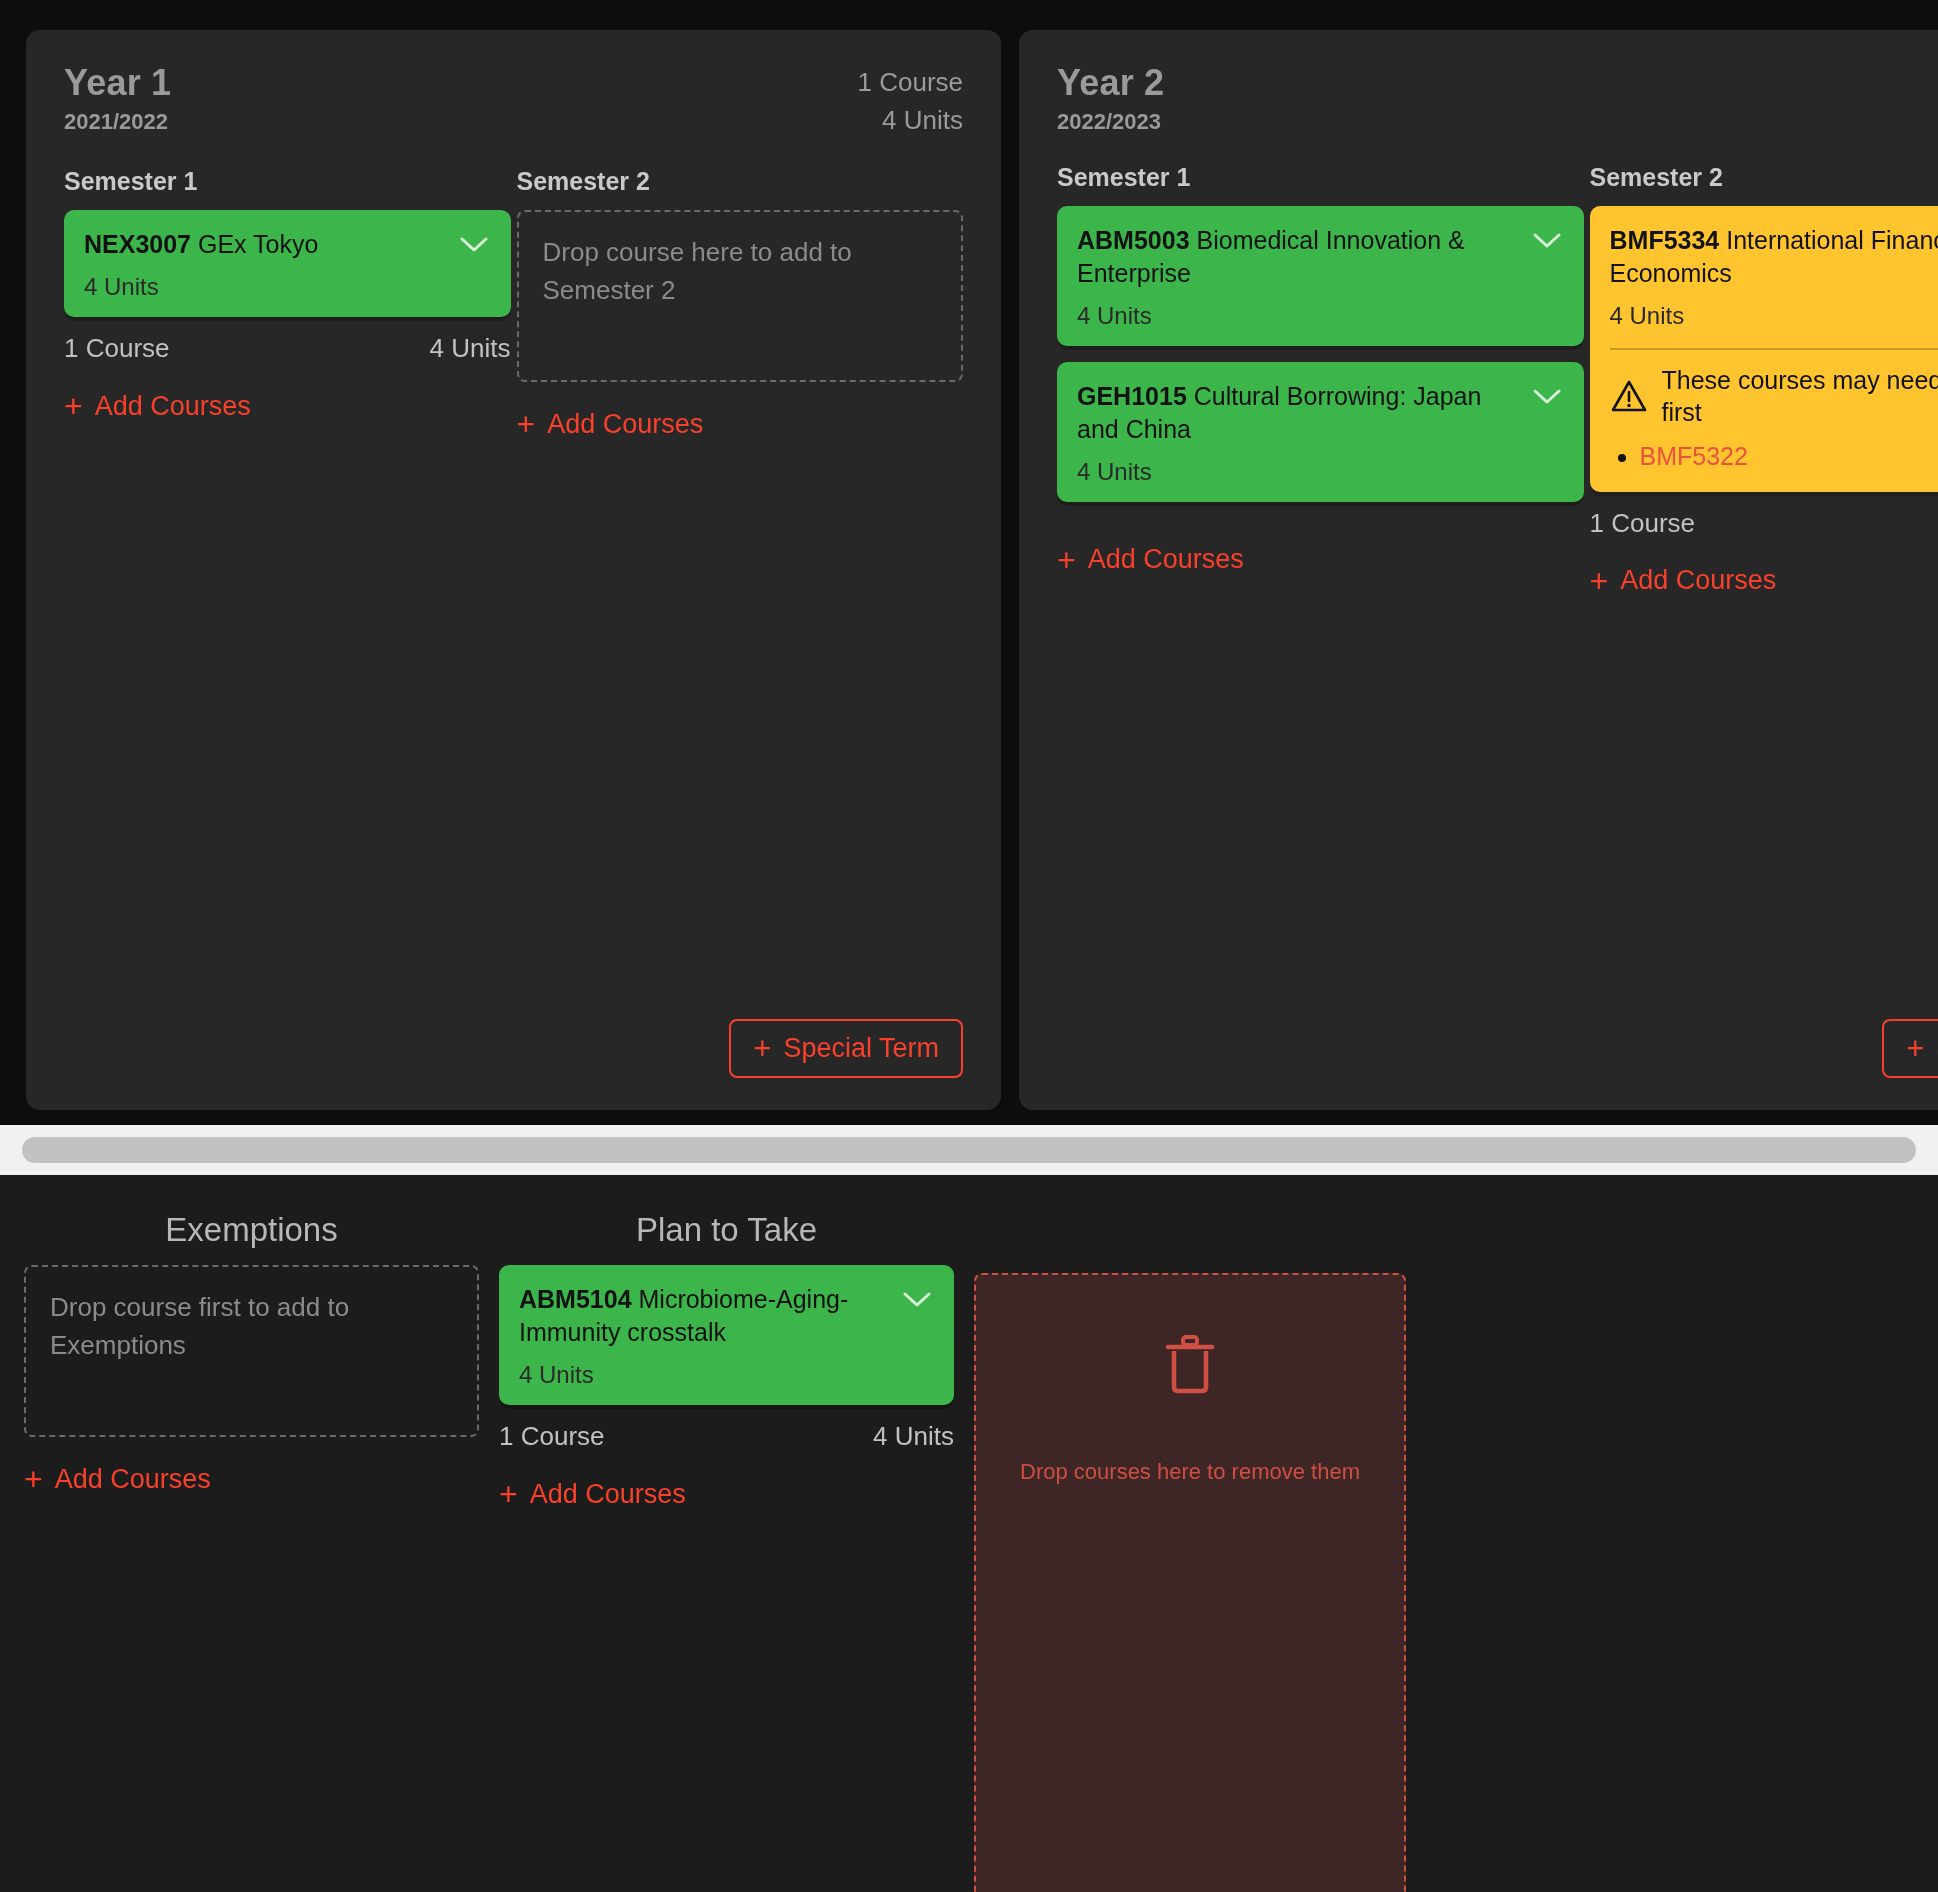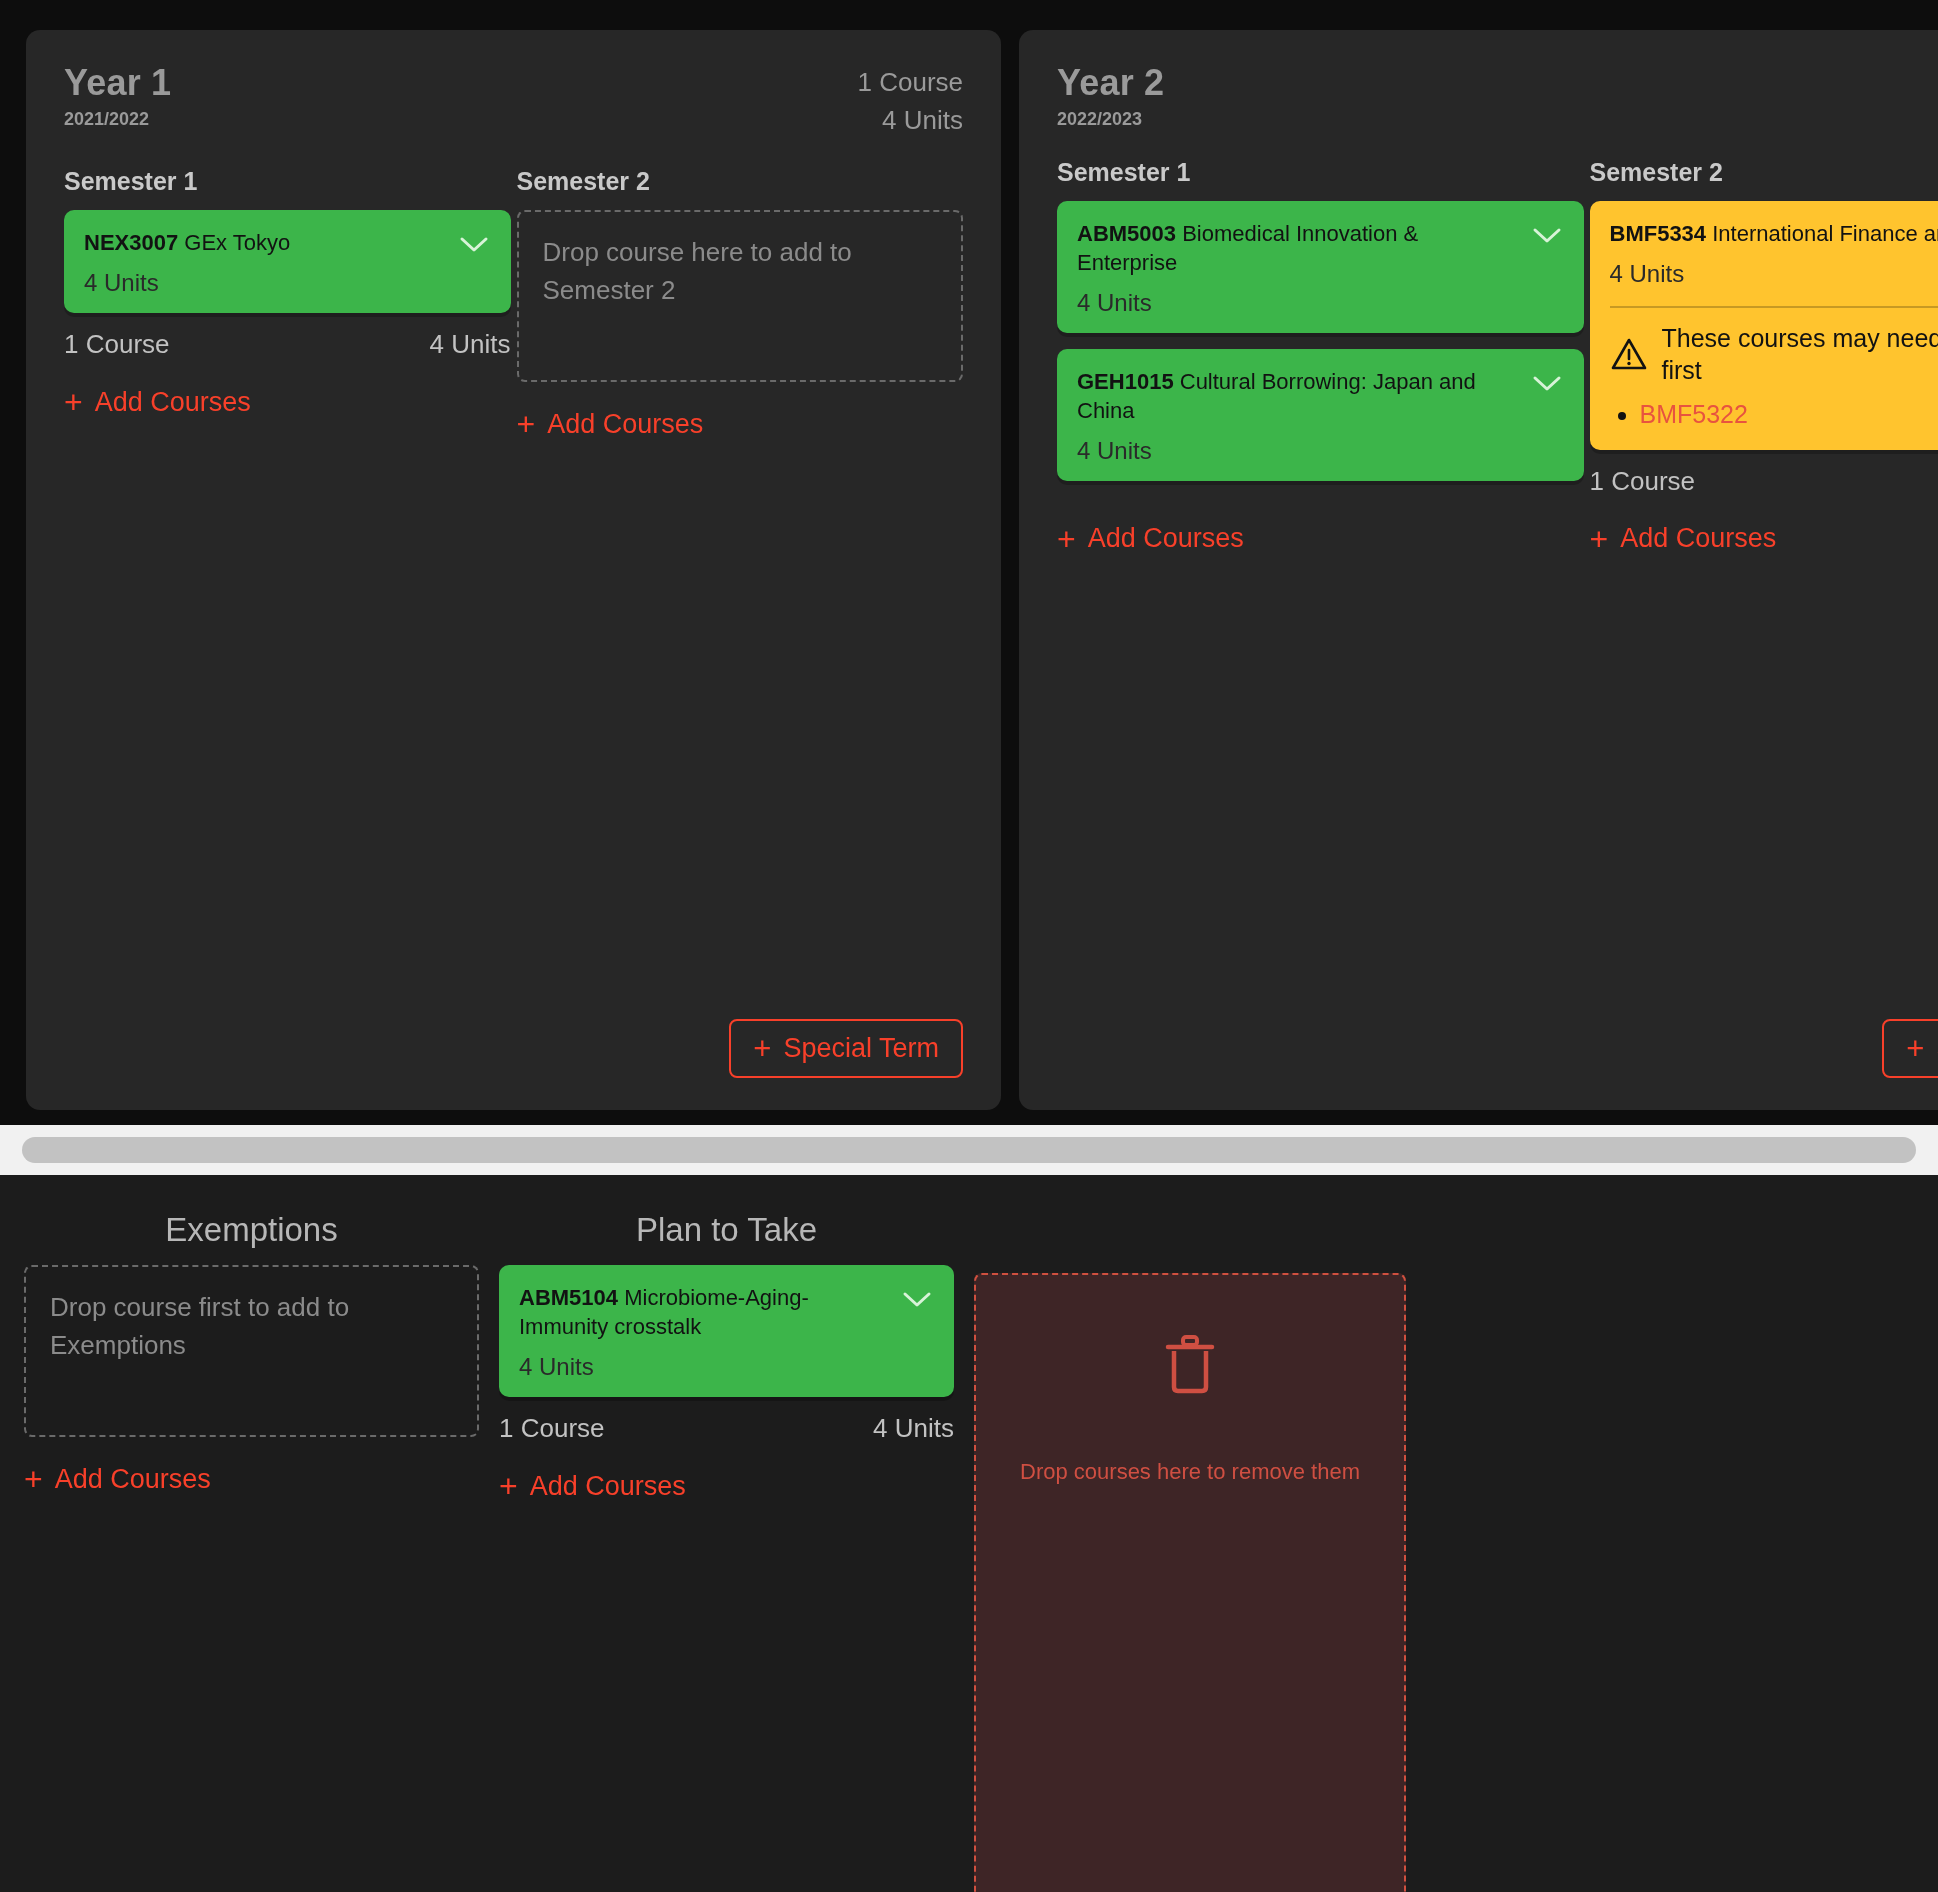--- a/index.html
+++ b/index.html
@@ -32,41 +32,41 @@
     height: 1080px;
     padding: 34px 38px 0 38px;
     position: relative;
     flex: 0 0 auto;
   }
   .year-panel.y1 { width: 975px; margin-left: 26px; }
   .year-panel.y2 { width: 1135px; }
 
   .year-head { display: flex; justify-content: space-between; align-items: flex-start; }
   .year-title { font-size: 36px; font-weight: bold; color: #9a9a9a; line-height: 1.05; letter-spacing: .2px; }
-  .year-sub { font-size: 18px; font-weight: bold; color: #9a9a9a; margin-top: 7px; }
+  .year-sub { font-size: 22px; font-weight: bold; color: #9a9a9a; margin-top: 7px; }
   .year-counts { text-align: right; }
   .year-counts div { font-size: 26px; color: #9a9a9a; line-height: 1.45; }
 
   .sem-row { display: flex; gap: 6px; margin-top: 28px; align-items: flex-start; }
   .sem-col { flex: 1 1 0; min-width: 0; }
   .sem-title { font-size: 25px; font-weight: bold; color: #c9c9c9; margin-bottom: 14px; }
 
   
   .course-card {
     border-radius: 10px;
     padding: 18px 20px 16px 20px;
     margin-bottom: 16px;
     position: relative;
     box-shadow: 0 4px 0 rgba(0,0,0,.22);
   }
   .course-card.green { background: #3cb54a; }
   .course-card.yellow { background: #ffc42e; }
 
   .course-line { display: flex; align-items: flex-start; justify-content: space-between; gap: 10px; }
-  .course-text { font-size: 22px; color: #121212; line-height: 1.32; }
+  .course-text { font-size: 25px; color: #121212; line-height: 1.32; }
   .course-text .code { font-weight: bold; }
   .course-units { font-size: 24px; color: #2a2a2a; margin-top: 12px; }
 
   .chev {
     flex: 0 0 auto;
     width: 34px; height: 26px;
     margin-top: 3px;
   }
   .chev svg { display: block; }
 

